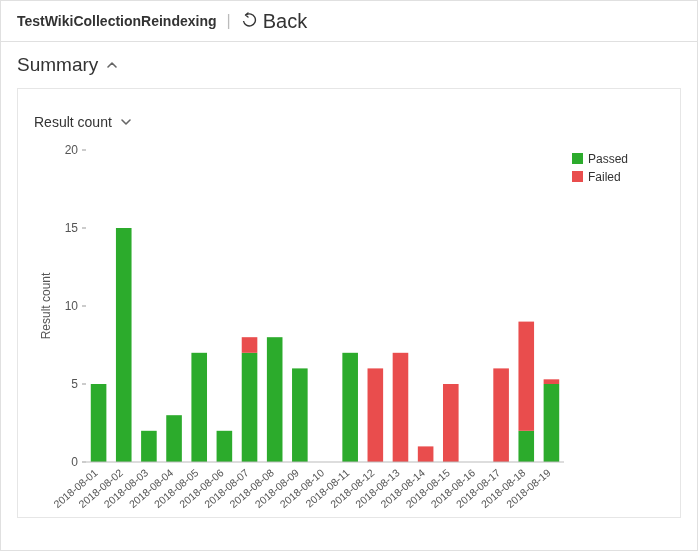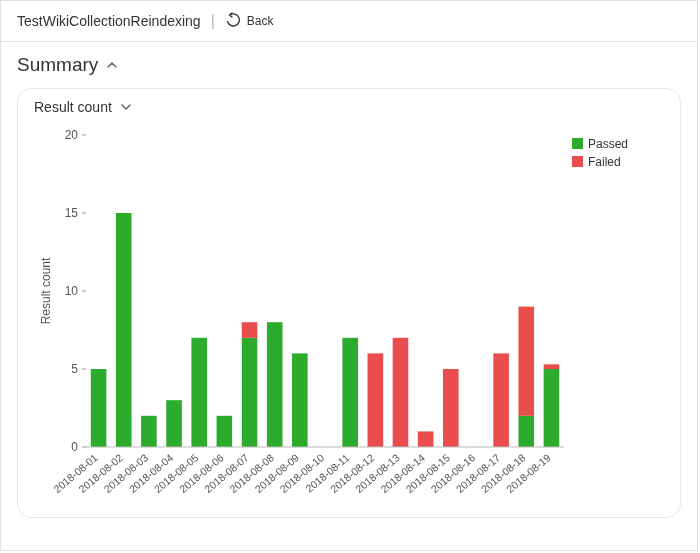--- a/index.html
+++ b/index.html
@@ -21,31 +21,31 @@
     
   }
   .page-border {
     border: 1px solid #e0e0e0;
     width: 698px;
     height: 551px;
     box-sizing: border-box;
   }
   .header-title {
     font-size: 14px;
-    font-weight: 400;
+    font-weight: 700;
   }
   .header-sep {
     margin: 0 10px;
     color: #bbb;
   }
   .back-btn {
     display: flex;
     align-items: center;
     cursor: pointer;
-    font-size: 12px;
+    font-size: 20px;
   }
   .back-btn svg {
     margin-right: 6px;
   }
   .summary-row {
     display: flex;
     align-items: center;
     padding: 12px 16px 8px 16px;
   }
   .summary-text {
@@ -53,22 +53,22 @@
     font-weight: 400;
   }
   .chevron {
     margin-left: 8px;
     display: inline-flex;
     align-items: center;
   }
   .chart-card {
     margin: 4px 16px 0 16px;
     border: 1px solid #e6e6e6;
-    border-radius: 14px;
-    padding: 10px 16px 4px 16px;
+    border-radius: 0;
+    padding: 25px 16px 4px 16px;
     height: 430px;
     box-sizing: border-box;
     position: relative;
   }
   .card-title-row {
     display: flex;
     align-items: center;
     margin-bottom: 10px;
   }
   .card-title {

